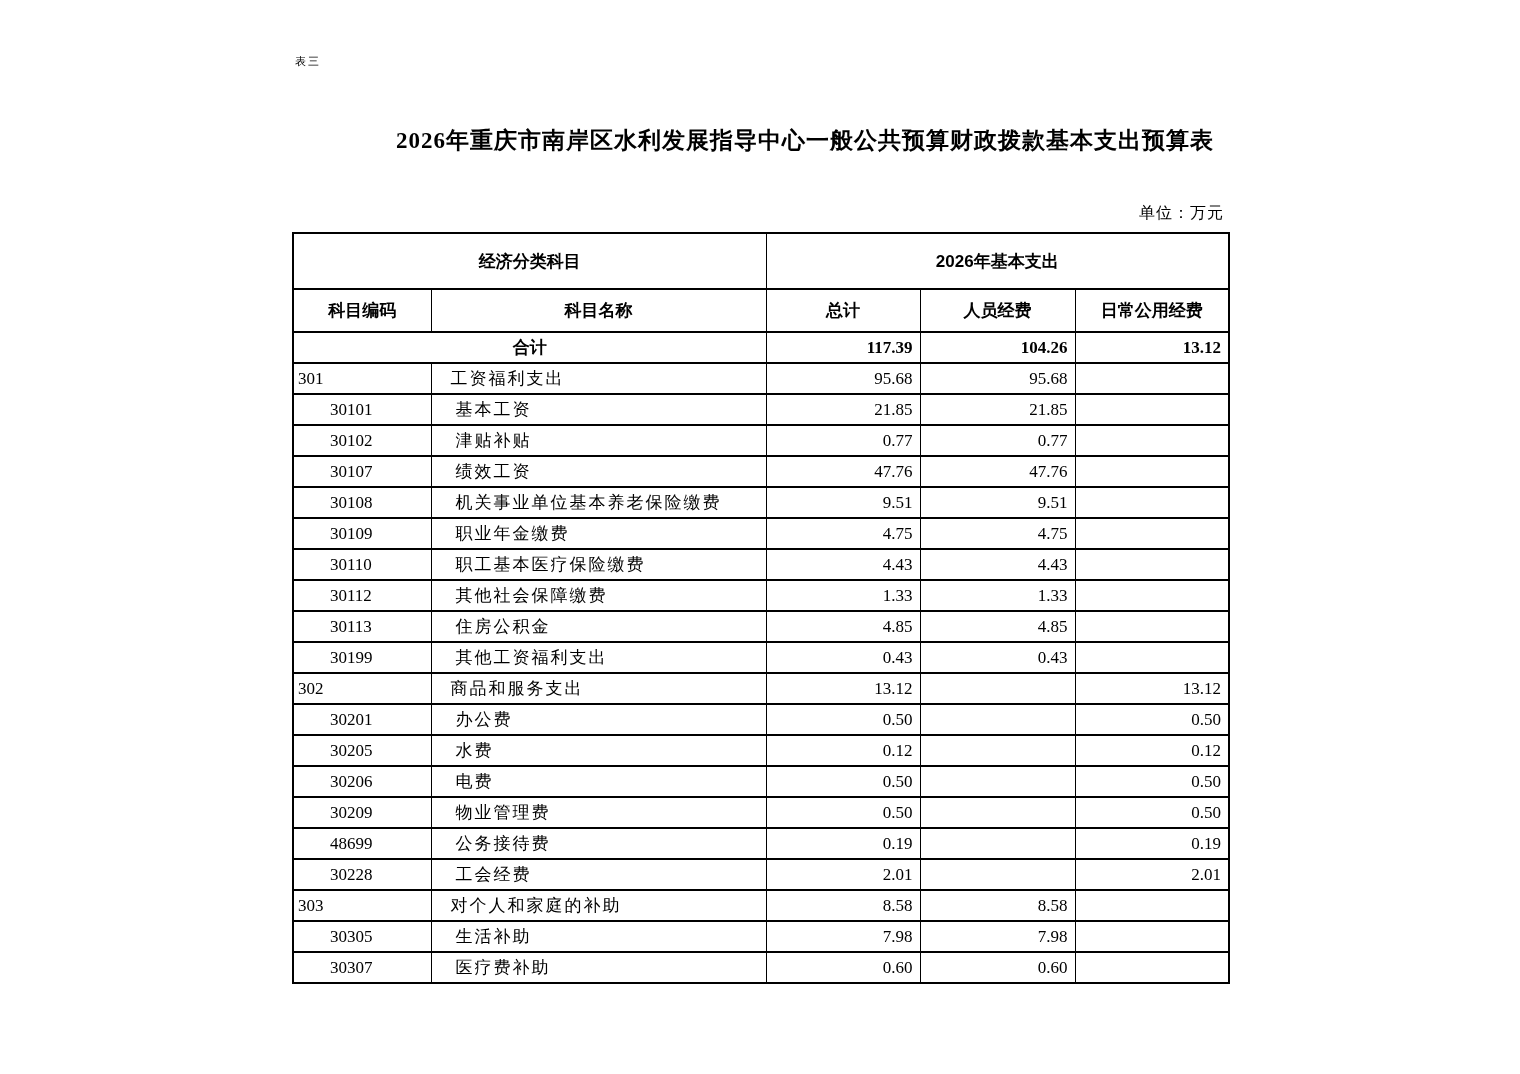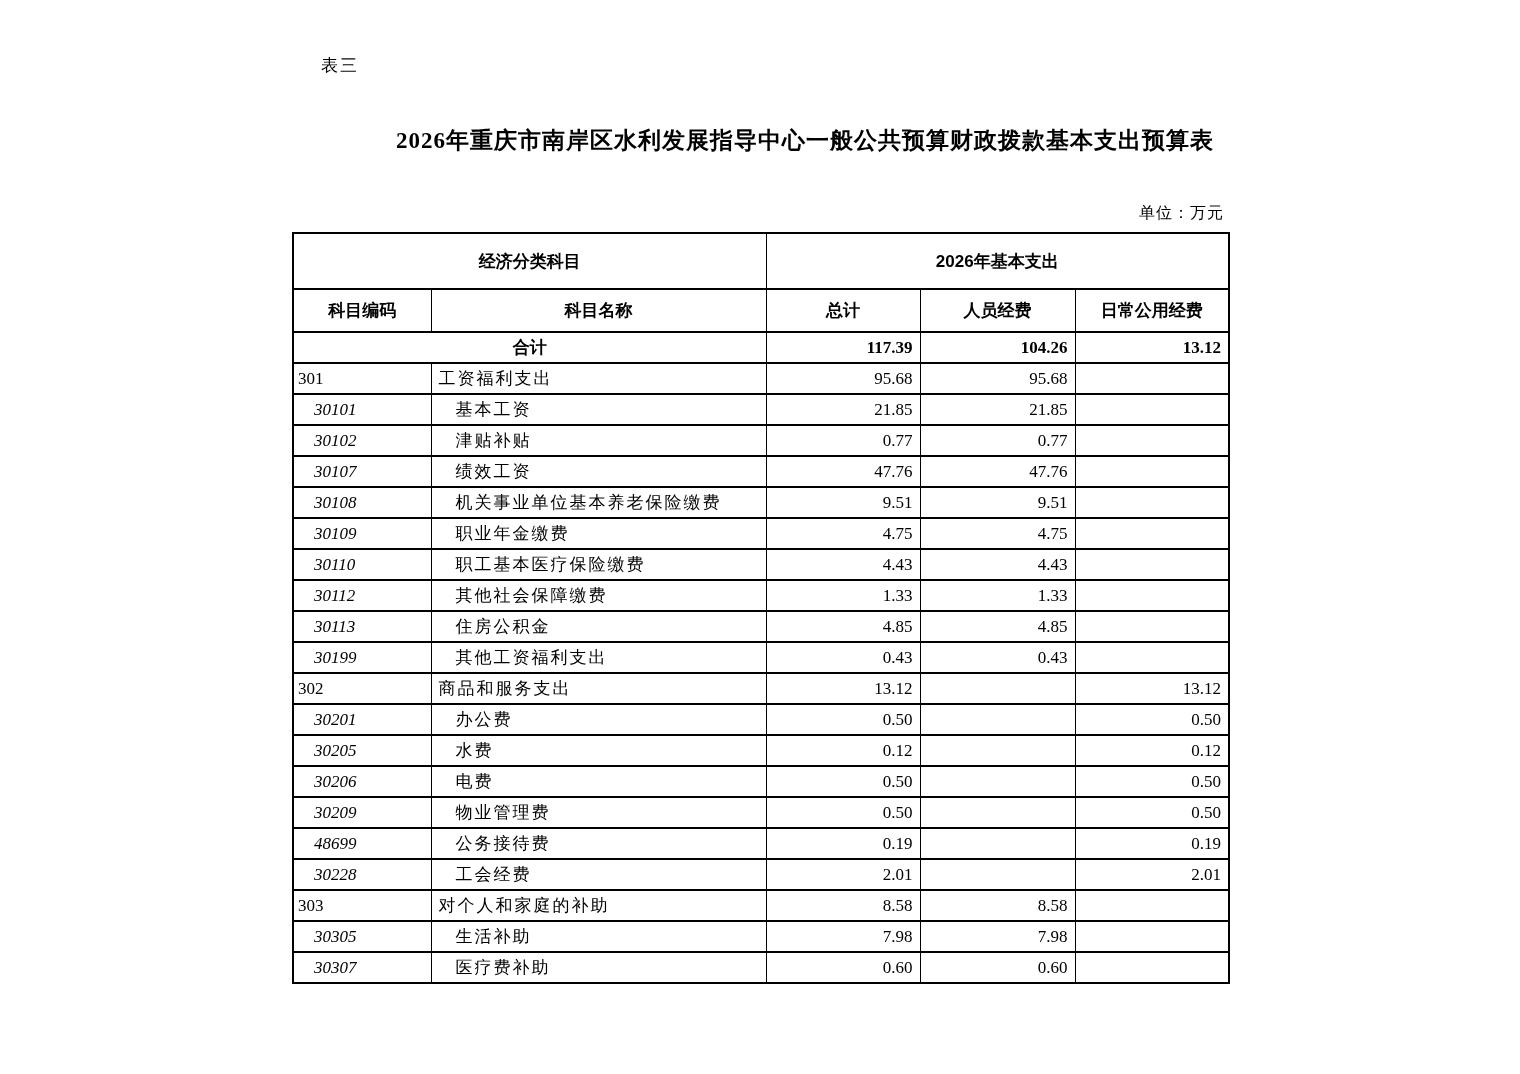--- a/index.html
+++ b/index.html
@@ -3,21 +3,21 @@
 <meta charset="utf-8">
 <style>
   * { margin:0; padding:0; box-sizing:border-box; }
   html,body { width:1520px; height:1074px; }
   body {
     background:#ffffff; color:#000000; position:relative; overflow:hidden;
     font-family:"Liberation Serif","DejaVu Serif",serif;
   }
   .page-label{
     position:absolute; left:295px; top:54px;
-    font-size:17px; letter-spacing:2px;margin-left:26px;
+    font-size:11px; letter-spacing:2px;
   }
   .doc-title{
     position:absolute; left:0; top:125px; width:1520px; text-align:center;
     font-size:23px; font-weight:bold; letter-spacing:1px;
     font-family:"Liberation Serif","DejaVu Serif",serif;
     margin-left:45px;
   }
   .unit-note{
     position:absolute; left:292px; top:203px; width:932px; text-align:right;
     font-size:16px; letter-spacing:1px;
@@ -42,22 +42,22 @@
   tr.total-row{ height:31px; font-weight:bold; }
   tr.total-row td.label{
     text-align:center; font-size:17px;
     font-family:Liberation Sans, sans-serif;
   }
   tbody tr{ height:31px; font-size:17px; }
   td.num{ text-align:right; padding-right:7px; font-size:17px; }
   td.code{ font-size:17px; }
   td.name{ letter-spacing:2px; }
   tr.lv0 td.code{ padding-left:4px; }
-  tr.lv1 td.code{ padding-left:20px;font-style:italic; }
-  tr.lv0 td.name{ padding-left:7px; }
+  tr.lv1 td.code{ padding-left:36px; }
+  tr.lv0 td.name{ padding-left:19px; }
   tr.lv1 td.name{ padding-left:24px; }
 </style>
 </head>
 <body>
 
 <div class="page-label">表三</div>
 <h1 class="doc-title">2026年重庆市南岸区水利发展指导中心一般公共预算财政拨款基本支出预算表</h1>
 <div class="unit-note">单位：万元</div>
 
 <table class="budget">

